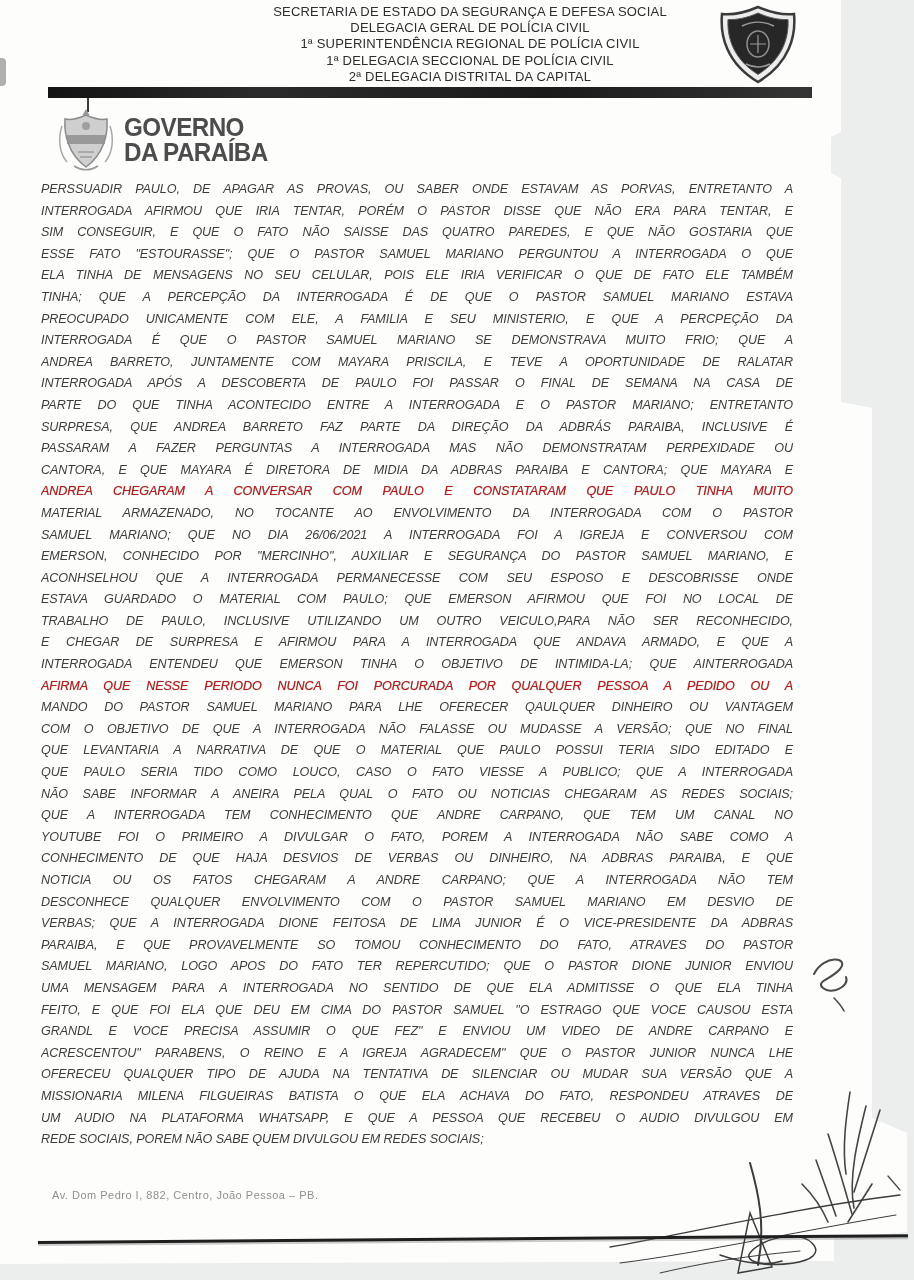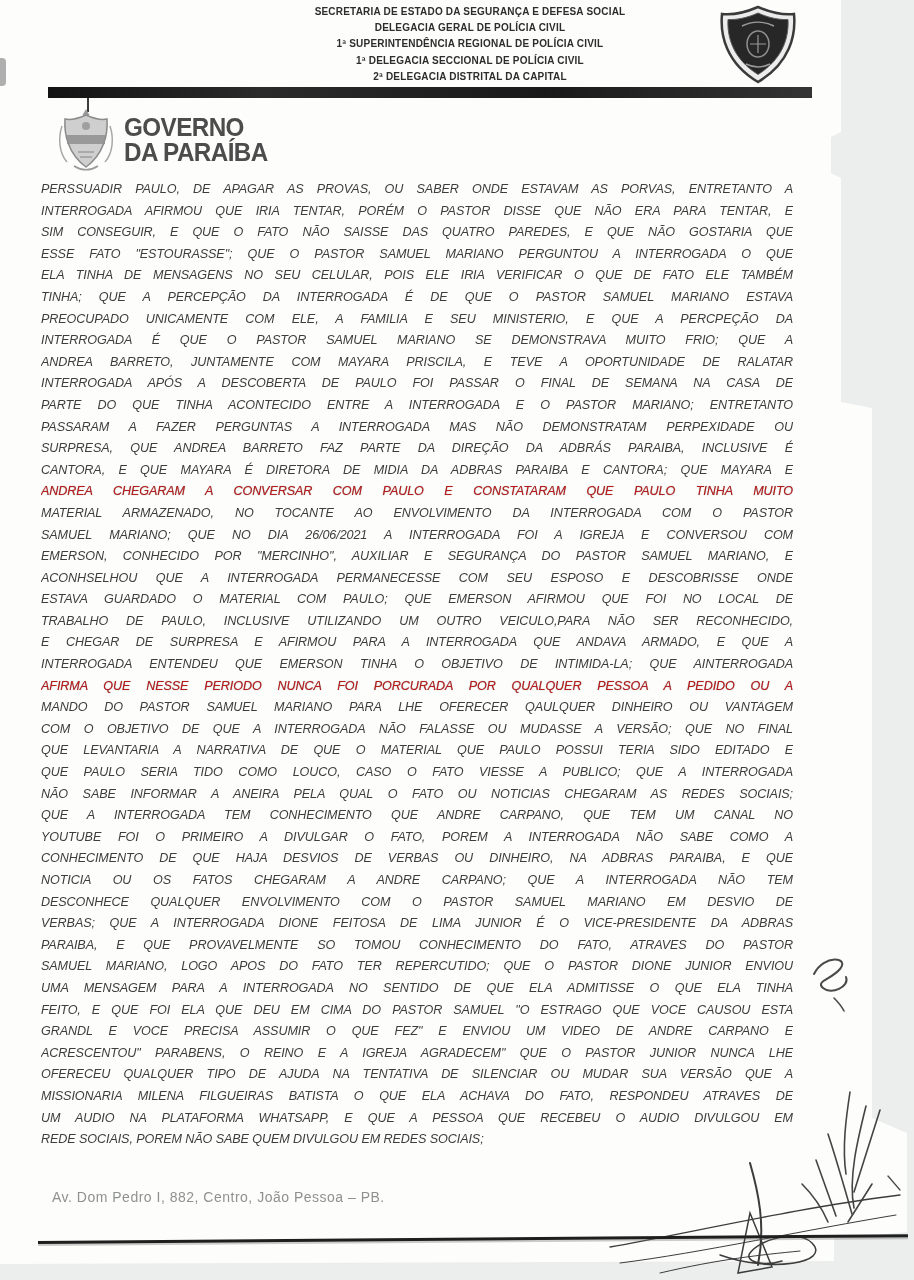--- a/index.html
+++ b/index.html
@@ -8,39 +8,39 @@
     background:#eceded;font-family:"Liberation Sans",sans-serif;
   }
   .page{
     position:absolute;inset:0;background:#fdfdfc;
     clip-path:polygon(0 0,841px 0,841px 132px,831px 137px,831px 173px,841px 178px,
       841px 402px,872px 408px,872px 1118px,907px 1133px,907px 1232px,
       834px 1239px,834px 1261px,0 1264px);
   }
   .edge-smudge{position:absolute;left:0;top:58px;width:6px;height:28px;background:#6f6f6f;opacity:.55;border-radius:0 4px 4px 0}
   .header-lines{position:absolute;left:150px;top:4px;width:640px;text-align:center}
-  .hline{font-weight:700;font-size:10px;line-height:16.2px;color:#2d2d2d;letter-spacing:.2px}
+  .hline{font-weight:400;font-size:13px;line-height:16.2px;color:#2d2d2d;letter-spacing:.2px}
   .badge{position:absolute;left:714px;top:5px}
   .bar{position:absolute;left:48px;top:87px;width:764px;height:11px;
     background:linear-gradient(90deg,#141414,#2b2b2b 28%,#1a1a1a 65%,#343434)}
   .bar-tick{position:absolute;left:87px;top:98px;width:2px;height:14px;background:#3c3c3c}
   .logo-arms{position:absolute;left:56px;top:108px}
   .logo-text{position:absolute;left:124px;top:115px;color:#4c4c4c;font-weight:700;
     font-size:25px;line-height:25px;letter-spacing:-.6px;transform:scaleX(.97);transform-origin:left top}
   .body-text{position:absolute;left:41px;top:179px;width:752px}
   .bline{
     font-family:"Liberation Sans","DejaVu Sans",sans-serif;font-style:italic;
     font-size:12.6px;line-height:21.6px;height:21.6px;color:#3d3d3d;
     text-align:justify;text-align-last:justify;letter-spacing:-.1px;overflow:hidden;
   }
   .bline.faded{filter:blur(.7px);color:#b91c1c;text-shadow:0 0 1px #8a8a8a}
   .bline.lastline{text-align-last:left}
   .footer-line{position:absolute;left:38px;top:1241px;width:870px;height:3px;background:#1f1f1f;
     transform:rotate(-.45deg);transform-origin:left center;box-shadow:0 2px 0 rgba(110,110,110,.35)}
-  .footer-text{position:absolute;left:52px;top:1189px;font-size:14px;color:#8f9190;letter-spacing:.5px}
+  .footer-text{position:absolute;left:52px;top:1189px;font-size:11px;color:#8f9190;letter-spacing:.5px}
   .sig{position:absolute}
   svg{display:block}
 </style>
 </head>
 <body>
 
 <div class="page"></div>
 <div class="edge-smudge"></div>
 
 <div class="header-lines">
@@ -87,22 +87,22 @@
     <div class="bline">INTERROGADA AFIRMOU QUE IRIA TENTAR, PORÉM O PASTOR DISSE QUE NÃO ERA PARA TENTAR,  E</div>
     <div class="bline">SIM CONSEGUIR,  E QUE O FATO NÃO SAISSE DAS QUATRO PAREDES, E QUE NÃO GOSTARIA QUE</div>
     <div class="bline">ESSE FATO "ESTOURASSE"; QUE O PASTOR SAMUEL MARIANO PERGUNTOU A INTERROGADA O QUE</div>
     <div class="bline">ELA TINHA DE MENSAGENS NO SEU CELULAR, POIS ELE IRIA VERIFICAR O QUE DE FATO ELE TAMBÉM</div>
     <div class="bline">TINHA; QUE A PERCEPÇÃO DA INTERROGADA É DE QUE O PASTOR SAMUEL MARIANO ESTAVA</div>
     <div class="bline">PREOCUPADO UNICAMENTE COM ELE, A FAMILIA E SEU MINISTERIO, E QUE A PERCPEÇÃO DA</div>
     <div class="bline">INTERROGADA É QUE O PASTOR SAMUEL MARIANO SE DEMONSTRAVA MUITO FRIO; QUE   A</div>
     <div class="bline">ANDREA BARRETO, JUNTAMENTE COM MAYARA PRISCILA,  E TEVE A OPORTUNIDADE DE RALATAR</div>
     <div class="bline">INTERROGADA APÓS A DESCOBERTA DE PAULO FOI PASSAR O FINAL DE SEMANA NA CASA DE</div>
     <div class="bline">PARTE DO QUE TINHA ACONTECIDO ENTRE  A INTERROGADA  E O PASTOR MARIANO; ENTRETANTO</div>
+    <div class="bline">SURPRESA, QUE ANDREA BARRETO FAZ PARTE DA DIREÇÃO DA ADBRÁS PARAIBA, INCLUSIVE É</div>
     <div class="bline">PASSARAM A FAZER PERGUNTAS A INTERROGADA MAS NÃO DEMONSTRATAM PERPEXIDADE OU</div>
-    <div class="bline">SURPRESA, QUE ANDREA BARRETO FAZ PARTE DA DIREÇÃO DA ADBRÁS PARAIBA, INCLUSIVE É</div>
     <div class="bline">CANTORA, E QUE MAYARA É DIRETORA DE MIDIA DA ADBRAS PARAIBA E CANTORA; QUE MAYARA E</div>
     <div class="bline faded">ANDREA CHEGARAM A CONVERSAR COM PAULO E CONSTATARAM QUE PAULO TINHA MUITO</div>
     <div class="bline">MATERIAL ARMAZENADO, NO TOCANTE AO ENVOLVIMENTO DA INTERROGADA COM O PASTOR</div>
     <div class="bline">SAMUEL MARIANO; QUE NO DIA 26/06/2021 A INTERROGADA FOI A IGREJA E CONVERSOU COM</div>
     <div class="bline">EMERSON, CONHECIDO POR "MERCINHO", AUXILIAR E SEGURANÇA DO PASTOR SAMUEL MARIANO, E</div>
     <div class="bline">ACONHSELHOU QUE  A INTERROGADA PERMANECESSE COM SEU ESPOSO E DESCOBRISSE ONDE</div>
     <div class="bline">ESTAVA  GUARDADO O MATERIAL COM PAULO; QUE EMERSON AFIRMOU QUE FOI NO LOCAL DE</div>
     <div class="bline">TRABALHO DE PAULO, INCLUSIVE UTILIZANDO UM OUTRO VEICULO,PARA NÃO SER RECONHECIDO,</div>
     <div class="bline">E CHEGAR DE SURPRESA E AFIRMOU PARA A INTERROGADA QUE ANDAVA ARMADO, E QUE A</div>
     <div class="bline">INTERROGADA ENTENDEU QUE EMERSON TINHA O OBJETIVO DE INTIMIDA-LA; QUE AINTERROGADA</div>

